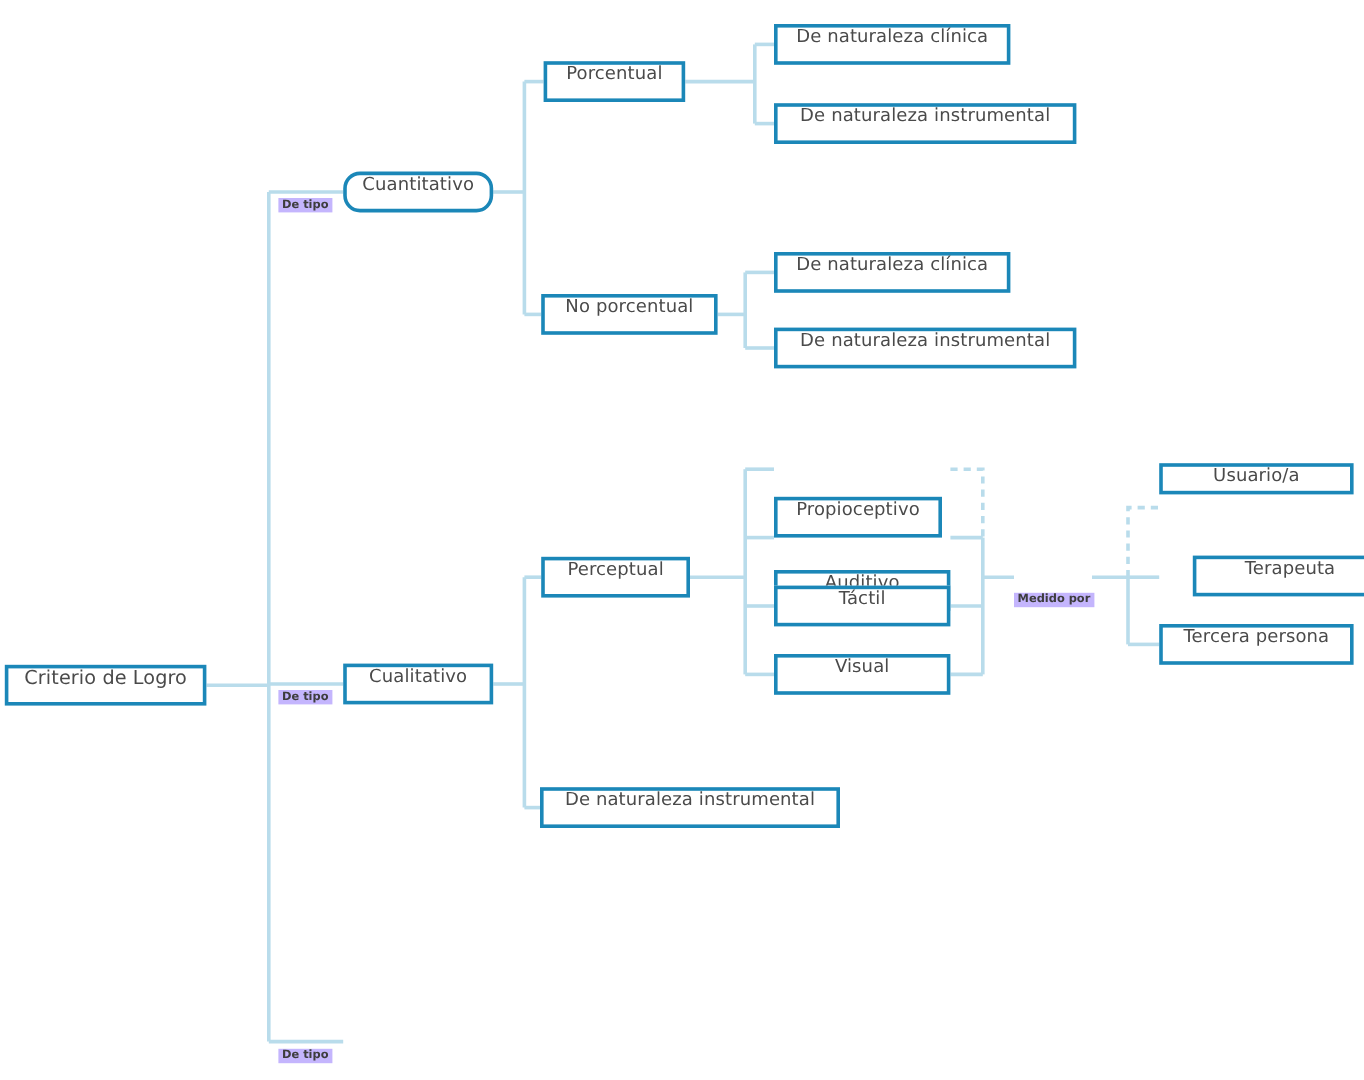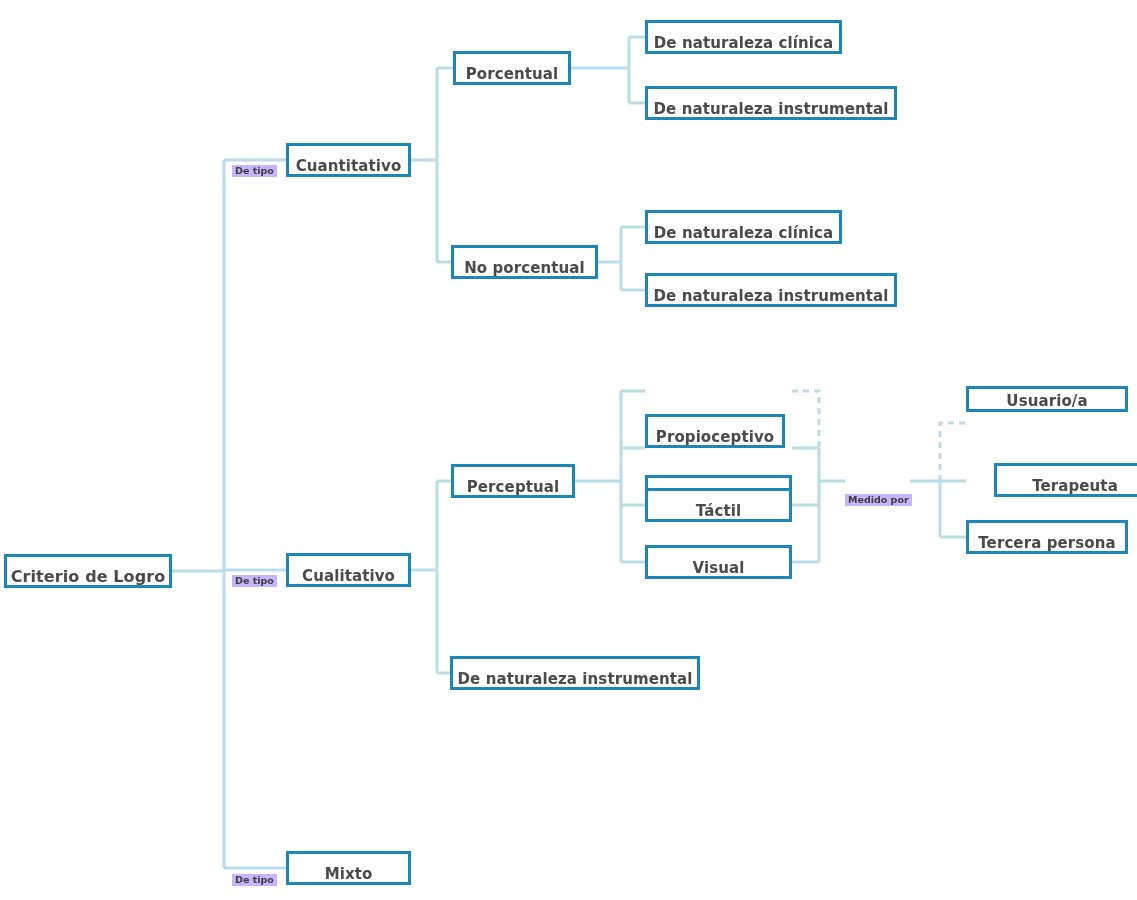--- a/index.html
+++ b/index.html
@@ -24,25 +24,25 @@
     top: 0;
     width: 1137px;
     height: 900px;
   }
   .node {
     position: absolute;
     box-sizing: border-box;
     background: #ffffff;
     border: 3px solid #1b87b8;
     color: #4a4a4a;
-    font-weight: bold;
+    font-weight: normal;
     font-size: 16px;
     line-height: 1;
     display: flex;
-    align-items: flex-end;
+    align-items: flex-start;
     justify-content: center;
     text-align: center;
     letter-spacing: .1px;
     white-space: nowrap;
     z-index: 3;
   }
   .edge-label {
     position: absolute;
     color: #3d3d3d;
     font-weight: bold;
@@ -116,31 +116,28 @@
       <path d="M792,391 L819,391 L819,448"></path>
 
       <path d="M940,481 L940,423 L966,423"></path>
     </g>
   </svg>
 
   <div class="node" style="left:4px;  top:554px; width:168px; height:34px; font-size:16px;">
     <span>Criterio de Logro</span>
   </div>
 
-  <div class="node" style="left:286px; top:143px; width:125px; height:34px; font-size:15px;">
+  <div class="node" style="left:286px; top:143px; width:125px; height:34px; font-size:15px;border-radius:14px;">
     <span>Cuantitativo</span>
   </div>
 
   <div class="node" style="left:286px; top:553px; width:125px; height:34px; font-size:15px;">
     <span>Cualitativo</span>
   </div>
 
-  <div class="node" style="left:286px; top:851px; width:125px; height:34px; font-size:15px;">
-    <span>Mixto</span>
-  </div>
 
   <div class="node" style="left:453px; top:51px;  width:118px; height:34px; font-size:15px;">
     <span>Porcentual</span>
   </div>
 
   <div class="node" style="left:451px; top:245px; width:147px; height:34px; font-size:15px;">
     <span>No porcentual</span>
   </div>
 
   <div class="node" style="left:645px; top:20px;  width:197px; height:34px; font-size:15px;">

